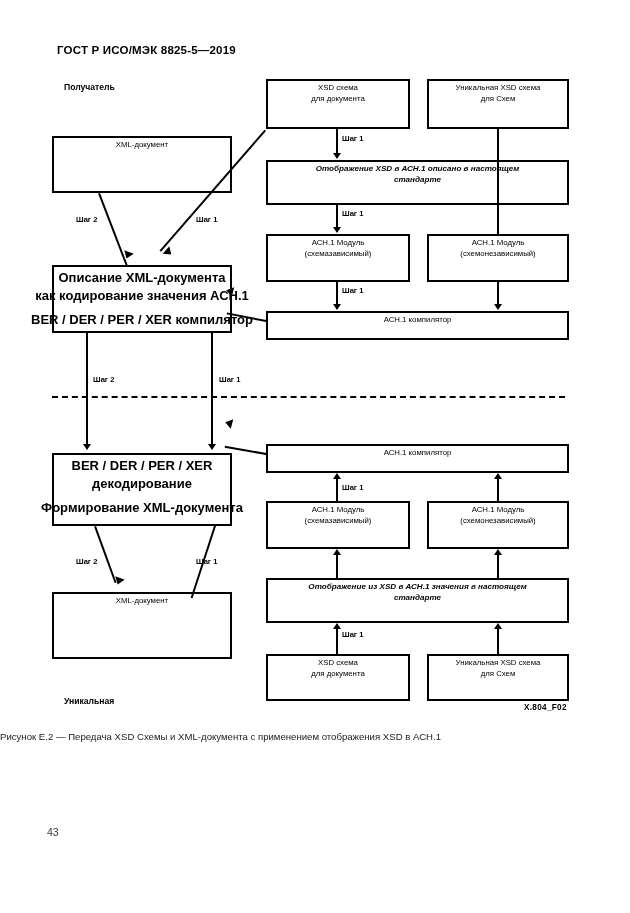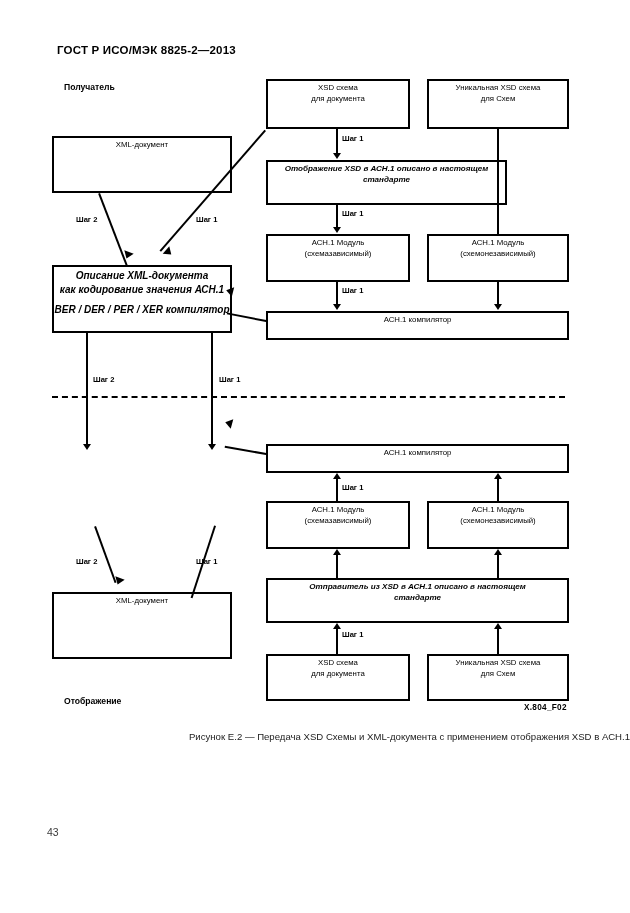--- a/index.html
+++ b/index.html
@@ -5,37 +5,37 @@
   html,body{margin:0;padding:0;background:#ffffff;}
   body{width:630px;height:913px;position:relative;overflow:hidden;
        font-family:"Liberation Sans","DejaVu Sans",sans-serif;color:#000;}
   .page{position:absolute;inset:0;background:#fff;}
 
   .hdr{position:absolute;left:57px;top:44px;font-size:11.5px;font-weight:bold;
        letter-spacing:.2px;white-space:nowrap;}
 
   .pagenum{position:absolute;left:47px;top:826px;font-size:10.5px;color:#3a3a3a;}
 
-  .caption{position:absolute;left:0;top:731px;width:630px;text-align:right;
+  .caption{position:absolute;left:0;top:731px;width:630px;text-align:left;
            font-size:9.6px;color:#222;}
 
   .figref{position:absolute;left:524px;top:703px;font-size:8.2px;font-weight:bold;
           letter-spacing:.3px;}
 
   .role{position:absolute;font-size:8.6px;font-weight:bold;}
   .role.sender{left:64px;top:82px;}
   .role.receiver{left:64px;top:696px;}
 
   
   .box{position:absolute;border:2px solid #000;background:#fff;box-sizing:border-box;
        display:flex;flex-direction:column;align-items:center;
        text-align:center;font-size:7.8px;line-height:1.35;padding:2px 4px;}
   .box .ln{display:block;white-space:nowrap;}
   .box.it{font-style:italic;font-weight:bold;font-size:8.1px;}
-  .box.it2{font-style:italic;font-weight:bold;font-size:10px;}
+  .box.it2{font-weight:bold;font-size:13px;}
   .gap{height:7px;}
 
   
   .ln-v{position:absolute;width:2px;background:#000;}
   .arrow-d,.arrow-u{position:absolute;width:0;height:0;}
   .arrow-d{border-left:4px solid transparent;border-right:4px solid transparent;border-top:6px solid #000;}
   .arrow-u{border-left:4px solid transparent;border-right:4px solid transparent;border-bottom:6px solid #000;}
 
   .diag{position:absolute;transform-origin:0 0;height:2px;background:#000;}
   .diag-head{position:absolute;width:0;height:0;
@@ -45,37 +45,37 @@
   .steplbl{position:absolute;font-size:7.6px;font-weight:bold;white-space:nowrap;}
 
   .dashed{position:absolute;left:52px;top:396px;width:513px;height:0;
           border-top:2px dashed #000;}
 </style>
 </head>
 <body>
 
 <div class="page">
 
-  <div class="hdr">ГОСТ Р ИСО/МЭК 8825-2—2013</div>
+  <div class="hdr">ГОСТ Р ИСО/МЭК 8825-5—2019</div>
   <div class="pagenum">43</div>
 
   <div class="role sender">Получатель</div>
-  <div class="role receiver">Отображение</div>
+  <div class="role receiver">Уникальная</div>
 
   <div class="box" style="left:266px;top:79px;width:144px;height:50px;">
     <span class="ln">XSD схема</span>
     <span class="ln">для документа</span>
   </div>
 
   <div class="box" style="left:427px;top:79px;width:142px;height:50px;">
     <span class="ln">Уникальная XSD схема</span>
     <span class="ln">для Схем</span>
   </div>
 
-  <div class="box it" style="left:266px;top:160px;width:241px;height:45px;">
+  <div class="box it" style="left:266px;top:160px;width:303px;height:45px;">
     <span class="ln">Отображение XSD в АСН.1 описано в настоящем</span>
     <span class="ln">стандарте</span>
   </div>
 
   <div class="box" style="left:266px;top:234px;width:144px;height:48px;">
     <span class="ln">АСН.1 Модуль</span>
     <span class="ln">(схемазависимый)</span>
   </div>
 
   <div class="box" style="left:427px;top:234px;width:142px;height:48px;">
@@ -132,20 +132,26 @@
   <div class="steplbl" style="left:93px;top:375px;">Шаг 2</div>
   <div class="steplbl" style="left:219px;top:375px;">Шаг 1</div>
 
   <div class="dashed"></div>
 
   <div class="ln-v" style="left:86px;top:397px;height:50px;"></div>
   <div class="ln-v" style="left:211px;top:397px;height:50px;"></div>
   <div class="arrow-d" style="left:83px;top:444px;"></div>
   <div class="arrow-d" style="left:208px;top:444px;"></div>
 
+  <div class="box it2" style="left:52px;top:453px;width:180px;height:73px;">
+    <span class="ln">BER / DER / PER / XER</span>
+    <span class="ln">декодирование</span>
+    <span class="gap"></span>
+    <span class="ln">Формирование XML-документа</span>
+  </div>
 
   <div class="box" style="left:266px;top:444px;width:303px;height:29px;">
     <span class="ln">АСН.1 компилятор</span>
   </div>
 
   <div class="diag" style="left:266px;top:455px;width:42px;transform:rotate(190deg);"></div>
   <div class="diag-head" style="left:227px;top:424px;transform:rotate(105deg);"></div>
 
   <div class="box" style="left:266px;top:501px;width:144px;height:48px;">
     <span class="ln">АСН.1 Модуль</span>
@@ -158,21 +164,21 @@
   </div>
 
   <div class="ln-v" style="left:336px;top:479px;height:22px;"></div>
   <div class="arrow-u" style="left:333px;top:473px;"></div>
   <div class="steplbl" style="left:342px;top:483px;">Шаг 1</div>
 
   <div class="ln-v" style="left:497px;top:479px;height:22px;"></div>
   <div class="arrow-u" style="left:494px;top:473px;"></div>
 
   <div class="box it" style="left:266px;top:578px;width:303px;height:45px;">
-    <span class="ln">Отправитель из XSD в АСН.1 описано в настоящем</span>
+    <span class="ln">Отображение из XSD в АСН.1 значения в настоящем</span>
     <span class="ln">стандарте</span>
   </div>
 
   <div class="ln-v" style="left:336px;top:555px;height:24px;"></div>
   <div class="arrow-u" style="left:333px;top:549px;"></div>
 
   <div class="ln-v" style="left:497px;top:555px;height:24px;"></div>
   <div class="arrow-u" style="left:494px;top:549px;"></div>
 
   <div class="box" style="left:266px;top:654px;width:144px;height:47px;">

